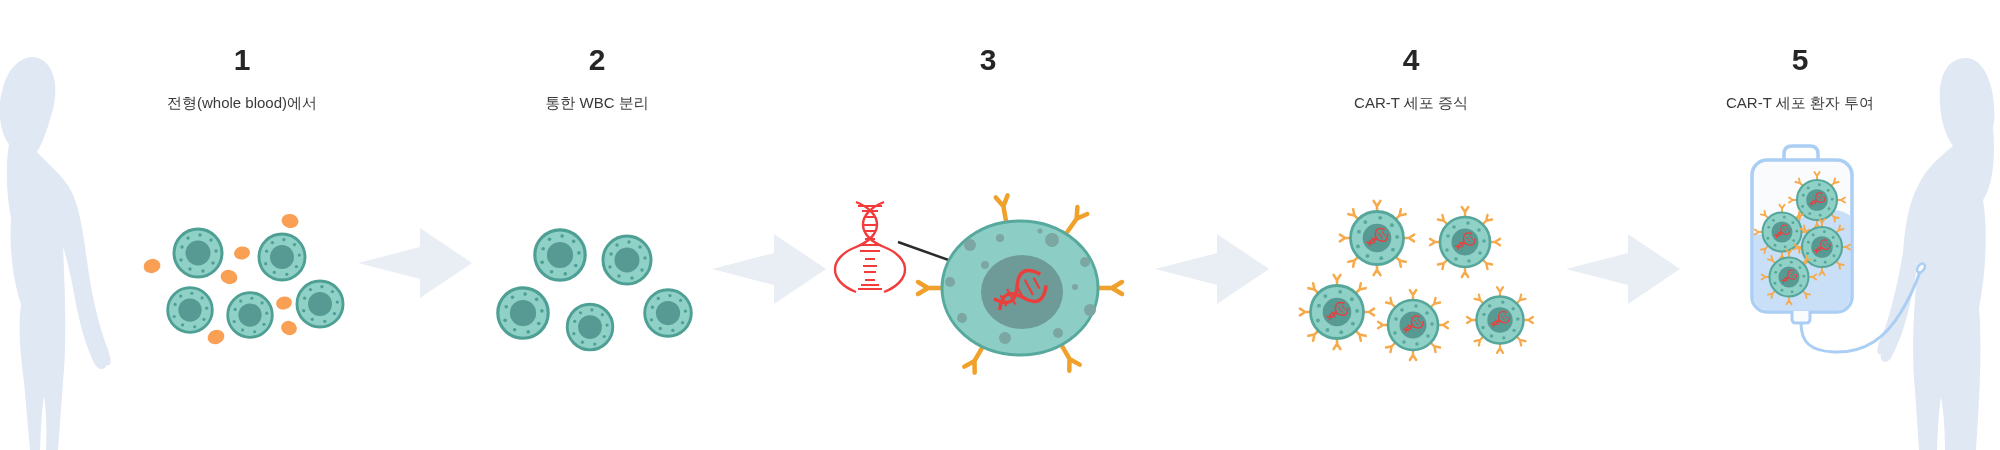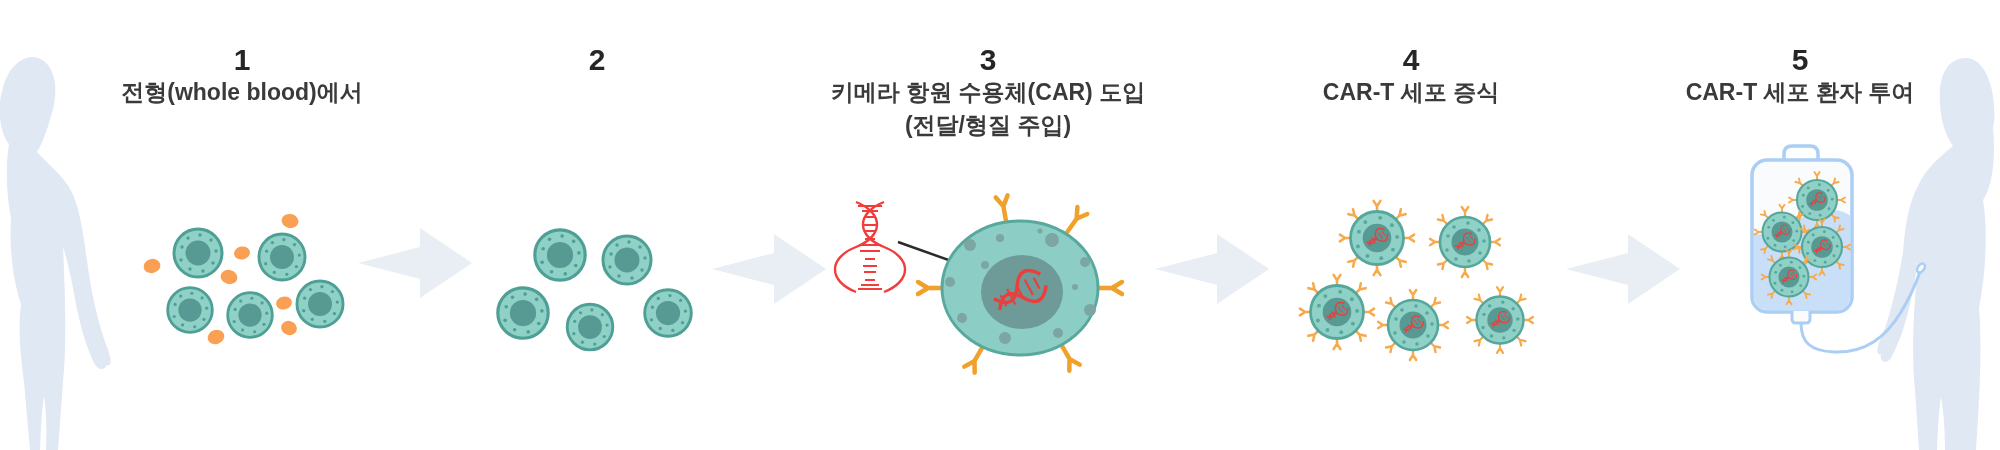--- a/index.html
+++ b/index.html
@@ -3,21 +3,21 @@
 <meta charset="utf-8">
 <style>
   html,body{margin:0;padding:0;background:#ffffff;}
   .canvas{
     position:relative;width:2000px;height:450px;background:#ffffff;overflow:hidden;
     font-family:"Liberation Sans","DejaVu Sans",sans-serif;
   }
   .illustration{position:absolute;left:0;top:0;width:2000px;height:450px;}
   .step-header{position:absolute;top:44px;width:440px;text-align:center;}
   .step-number{font-size:30px;line-height:32px;font-weight:700;color:#262626;}
-  .step-label{margin-top:0;font-size:23px;line-height:33px;font-weight:700;color:#3a3a3a;}
+  .step-label{margin-top:10px;font-size:15px;line-height:33px;font-weight:400;color:#3a3a3a;}
   .h1{left:22px;} .h2{left:377px;} .h3{left:768px;} .h4{left:1191px;} .h5{left:1580px;}
 </style>
 </head>
 <body>
 
 <div class="canvas">
 
   <svg class="illustration" viewBox="0 0 2000 450" aria-hidden="true">
     <defs>
 
@@ -192,29 +192,26 @@
   <div class="step-header h1">
     <div class="step-number">1</div>
     <div class="step-label">
       <div>전형(whole blood)에서</div>
     </div>
   </div>
 
   <div class="step-header h2">
     <div class="step-number">2</div>
     <div class="step-label">
+      <div>통한 WBC 분리</div>
     </div>
   </div>
 
   <div class="step-header h3">
     <div class="step-number">3</div>
-    <div class="step-label">
-      <div>키메라 항원 수용체(CAR) 도입</div>
-      <div>(전달/형질 주입)</div>
-    </div>
   </div>
 
   <div class="step-header h4">
     <div class="step-number">4</div>
     <div class="step-label">
       <div>CAR-T 세포 증식</div>
     </div>
   </div>
 
   <div class="step-header h5">

